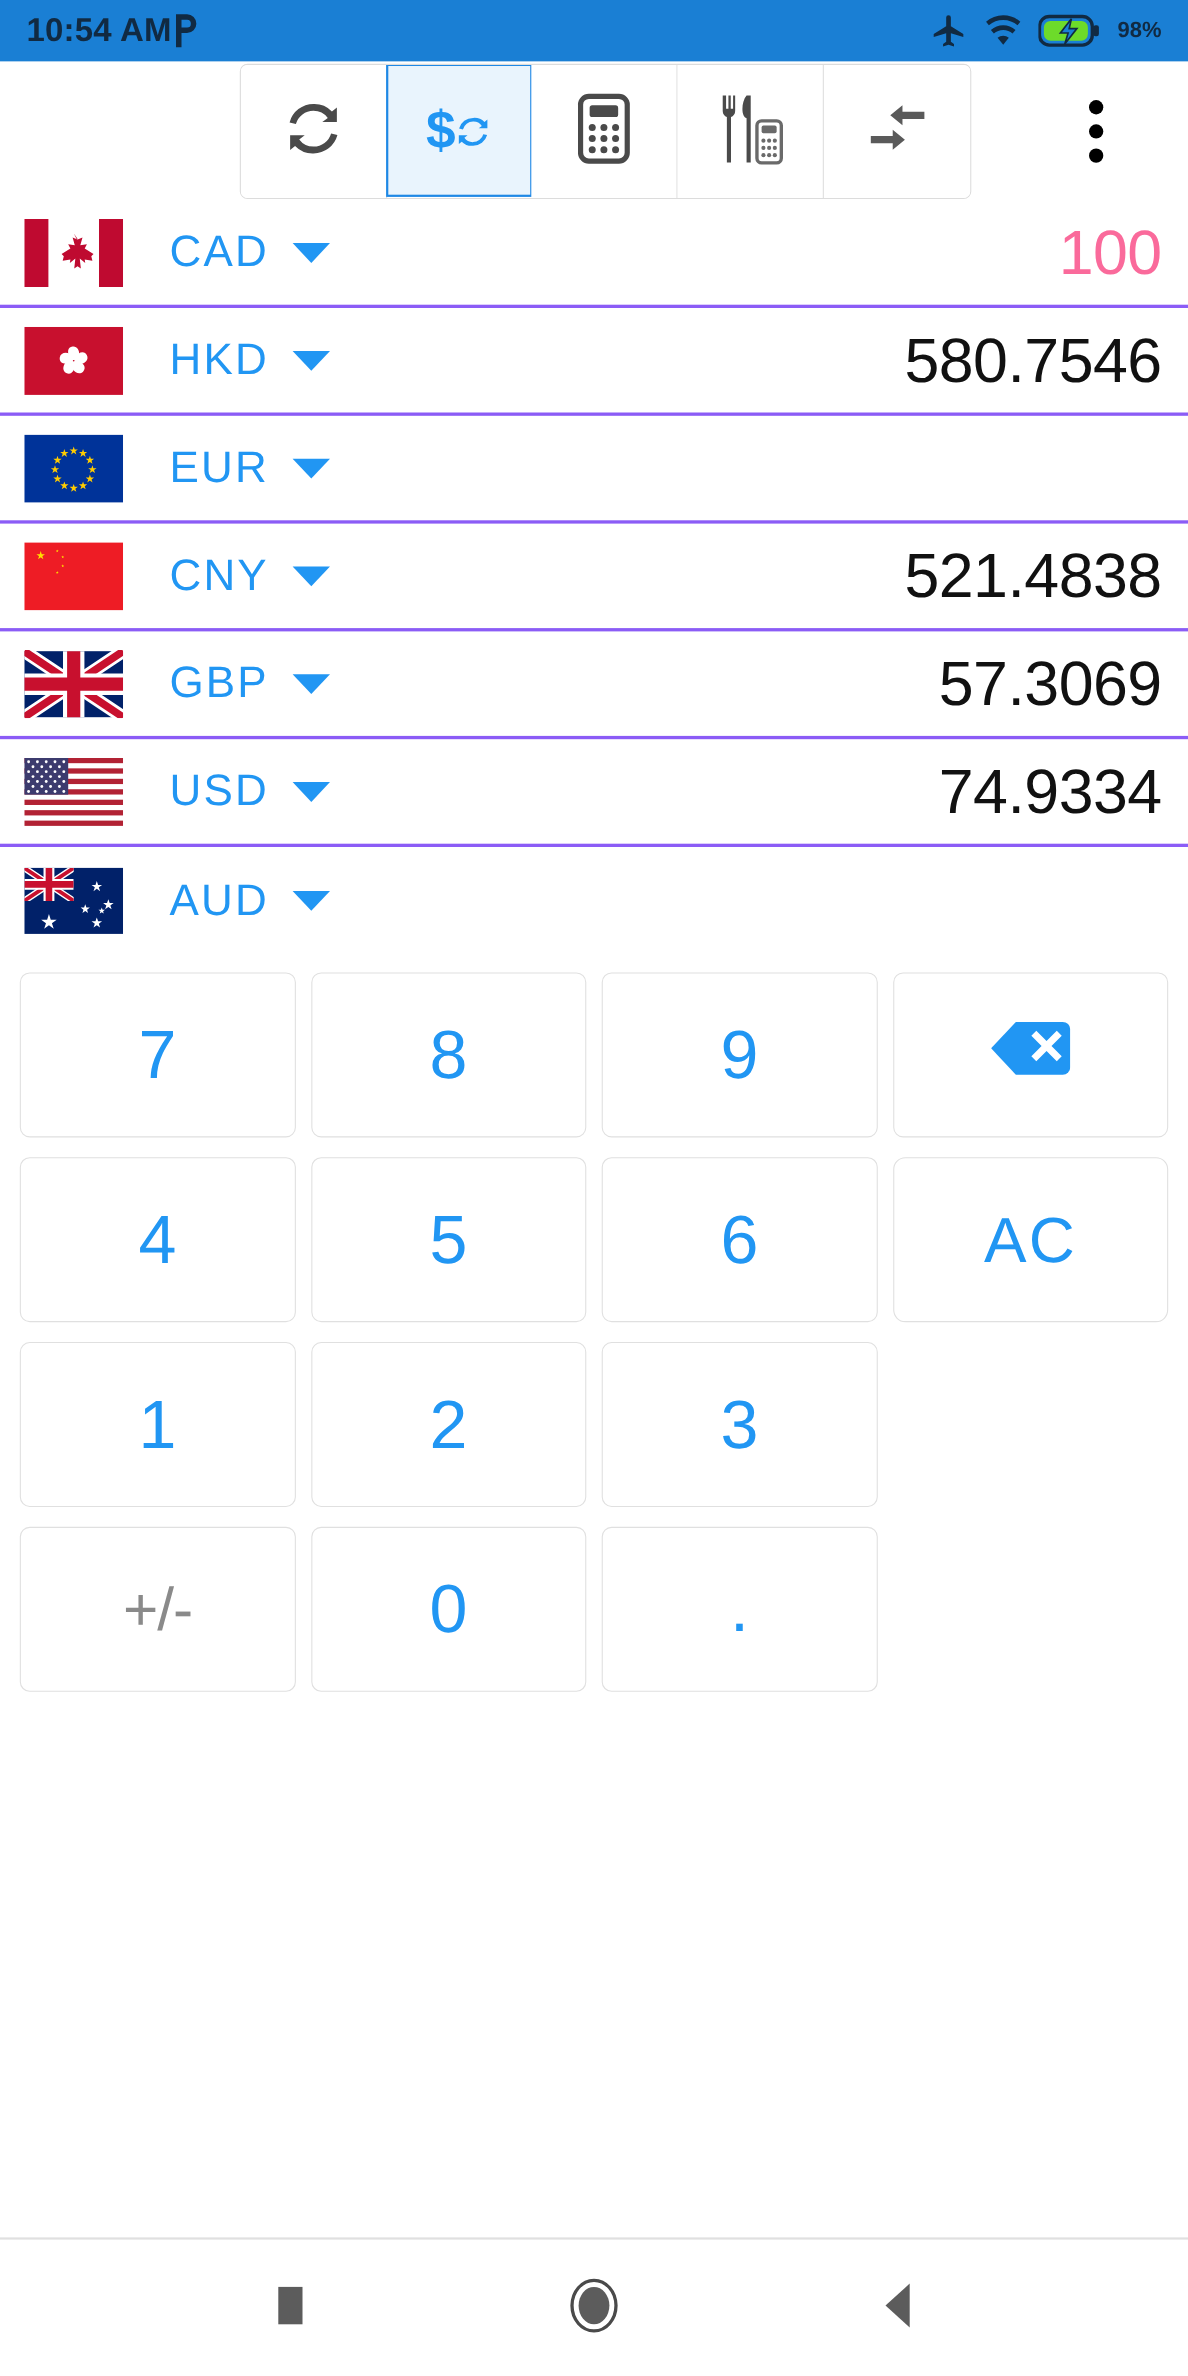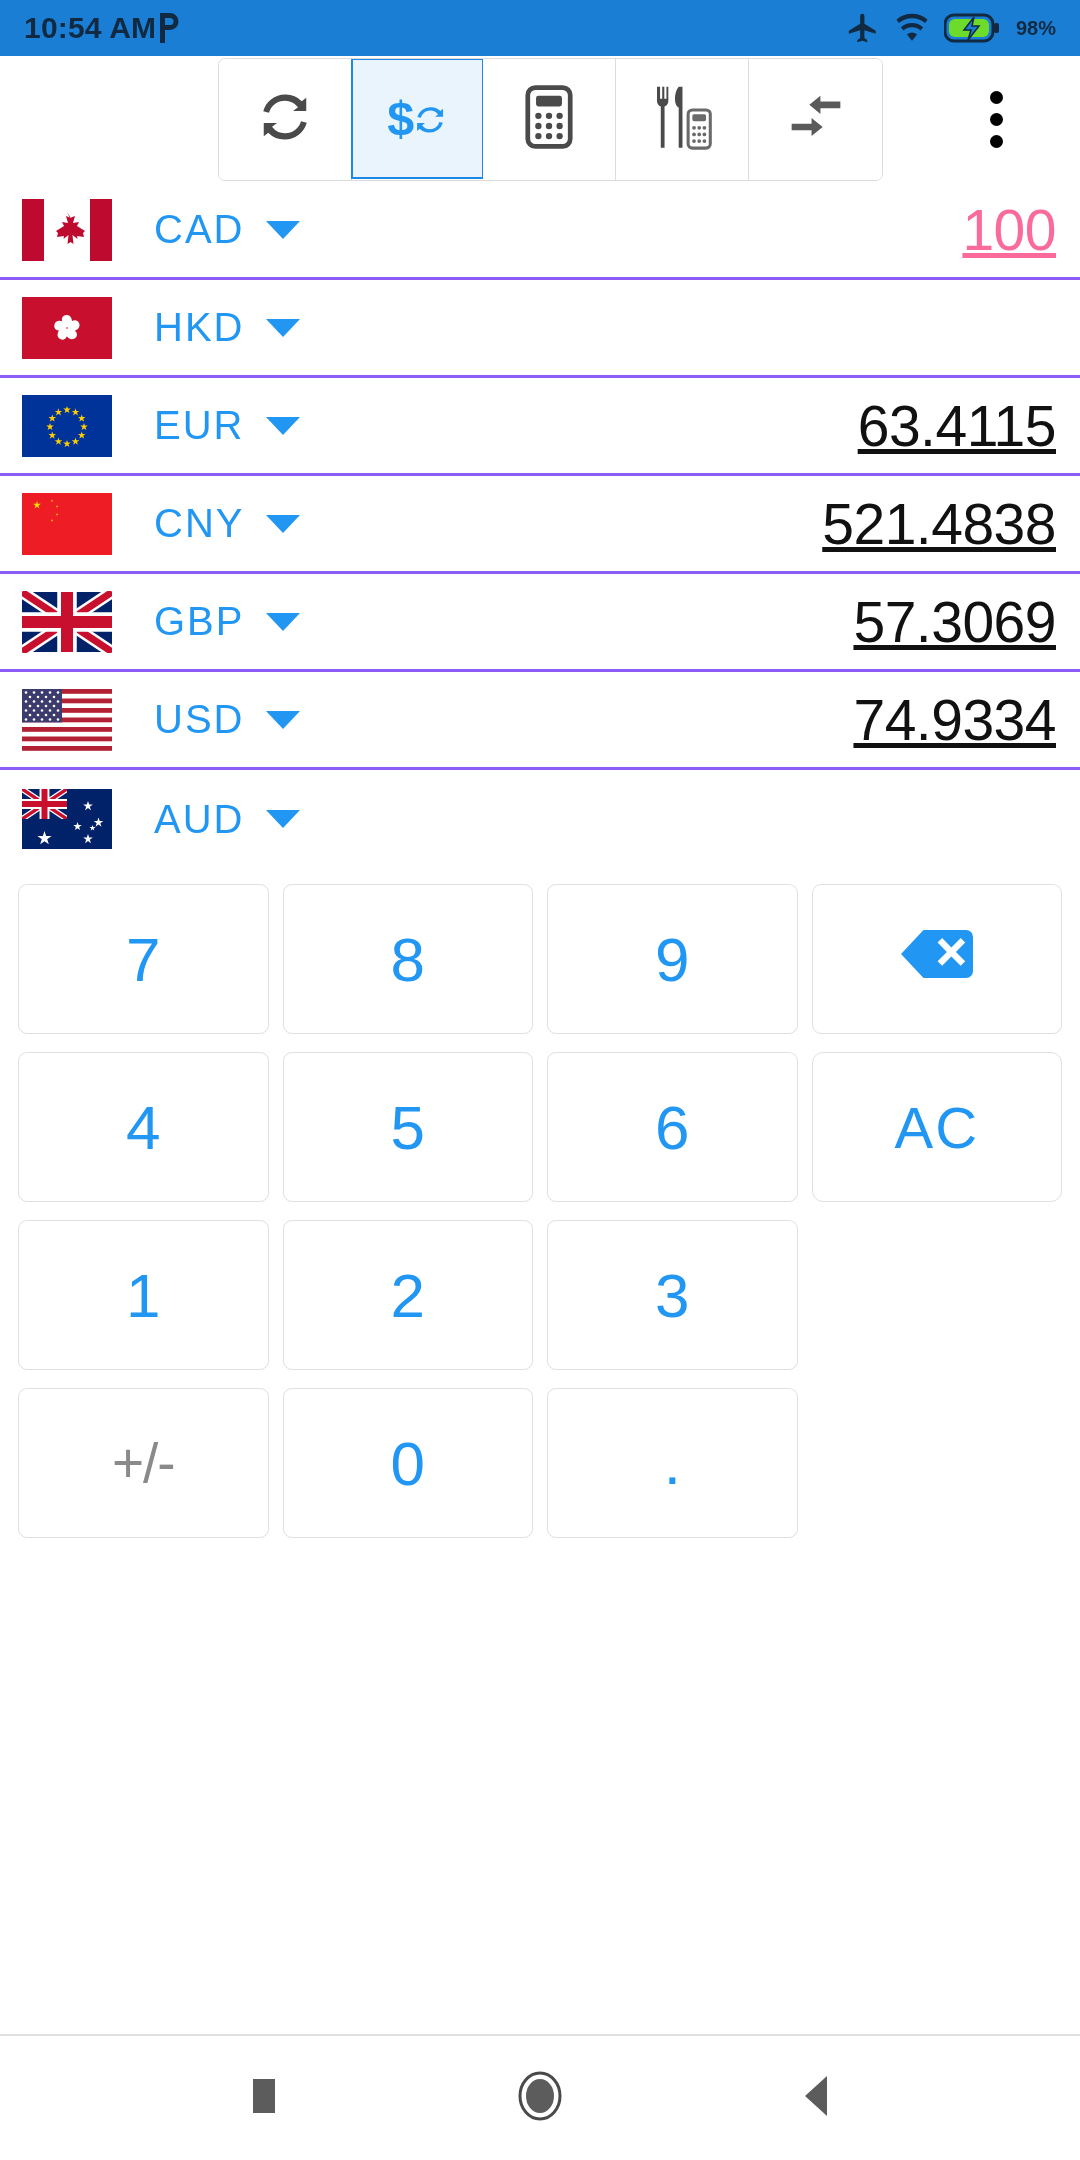--- a/index.html
+++ b/index.html
@@ -83,21 +83,21 @@
   .caret{
     margin-left:22px;
     width:0;height:0;
     border-left:17px solid transparent;
     border-right:17px solid transparent;
     border-top:18px solid #2196f3;
   }
   .cur-val{
     margin-left:auto;
     font-size:57px; font-weight:400;
-    color:#111; letter-spacing:-.5px;text-decoration:underline;
+    color:#111; letter-spacing:-.5px;
   }
   .cur-val.active{ color:#fa6a9b; }
 
   
   #keypad{
     width:1080px;
     padding:16px 18px 0 18px;
     display:grid;
     grid-template-columns:repeat(4,1fr);
     grid-auto-rows:150px;
@@ -281,20 +281,21 @@
             </g>
           <g transform="rotate(288)">
               <path d="M0-2c5-7 10-7 12-3 1.8 3.6-1 7-5 8-3 .7-6-1-7-5z"></path>
               <circle cx="3" cy="-7" r="1.1"></circle>
             </g>
         </g>
       </svg>
     </div>
     <span class="cur-code">HKD</span>
     <span class="caret"></span>
+    <span class="cur-val">580.7546</span>
   </div>
 
   <div class="cur-row">
     <div class="flag">
       <svg width="90" height="62" viewBox="0 0 90 62">
         <rect width="90" height="62" fill="#003399"></rect>
         <g fill="#ffcc00" transform="translate(45,31)">
           <g transform="translate(0,-17)">
               <path d="M0-3.1l.9 2.7h2.9l-2.3 1.7.9 2.8L0 2.4l-2.4 1.7.9-2.8-2.3-1.7h2.9z"></path>
             </g>
@@ -329,21 +330,20 @@
               <path d="M0-3.1l.9 2.7h2.9l-2.3 1.7.9 2.8L0 2.4l-2.4 1.7.9-2.8-2.3-1.7h2.9z"></path>
             </g>
           <g transform="rotate(330) translate(0,-17) rotate(-330)">
               <path d="M0-3.1l.9 2.7h2.9l-2.3 1.7.9 2.8L0 2.4l-2.4 1.7.9-2.8-2.3-1.7h2.9z"></path>
             </g>
         </g>
       </svg>
     </div>
     <span class="cur-code">EUR</span>
     <span class="caret"></span>
-    <span class="cur-val">63.4115</span>
   </div>
 
   <div class="cur-row">
     <div class="flag">
       <svg width="90" height="62" viewBox="0 0 90 62">
         <rect width="90" height="62" fill="#ee1c25"></rect>
         <g fill="#ffde00">
           <path d="M15 8l2.4 7.4-6.3-4.6h7.8l-6.3 4.6z"></path>
           <path d="M30 6.5l.9 2.6-2.2-1.6h2.7l-2.2 1.6z"></path>
           <path d="M35 12l.9 2.6-2.2-1.6h2.7l-2.2 1.6z"></path>

